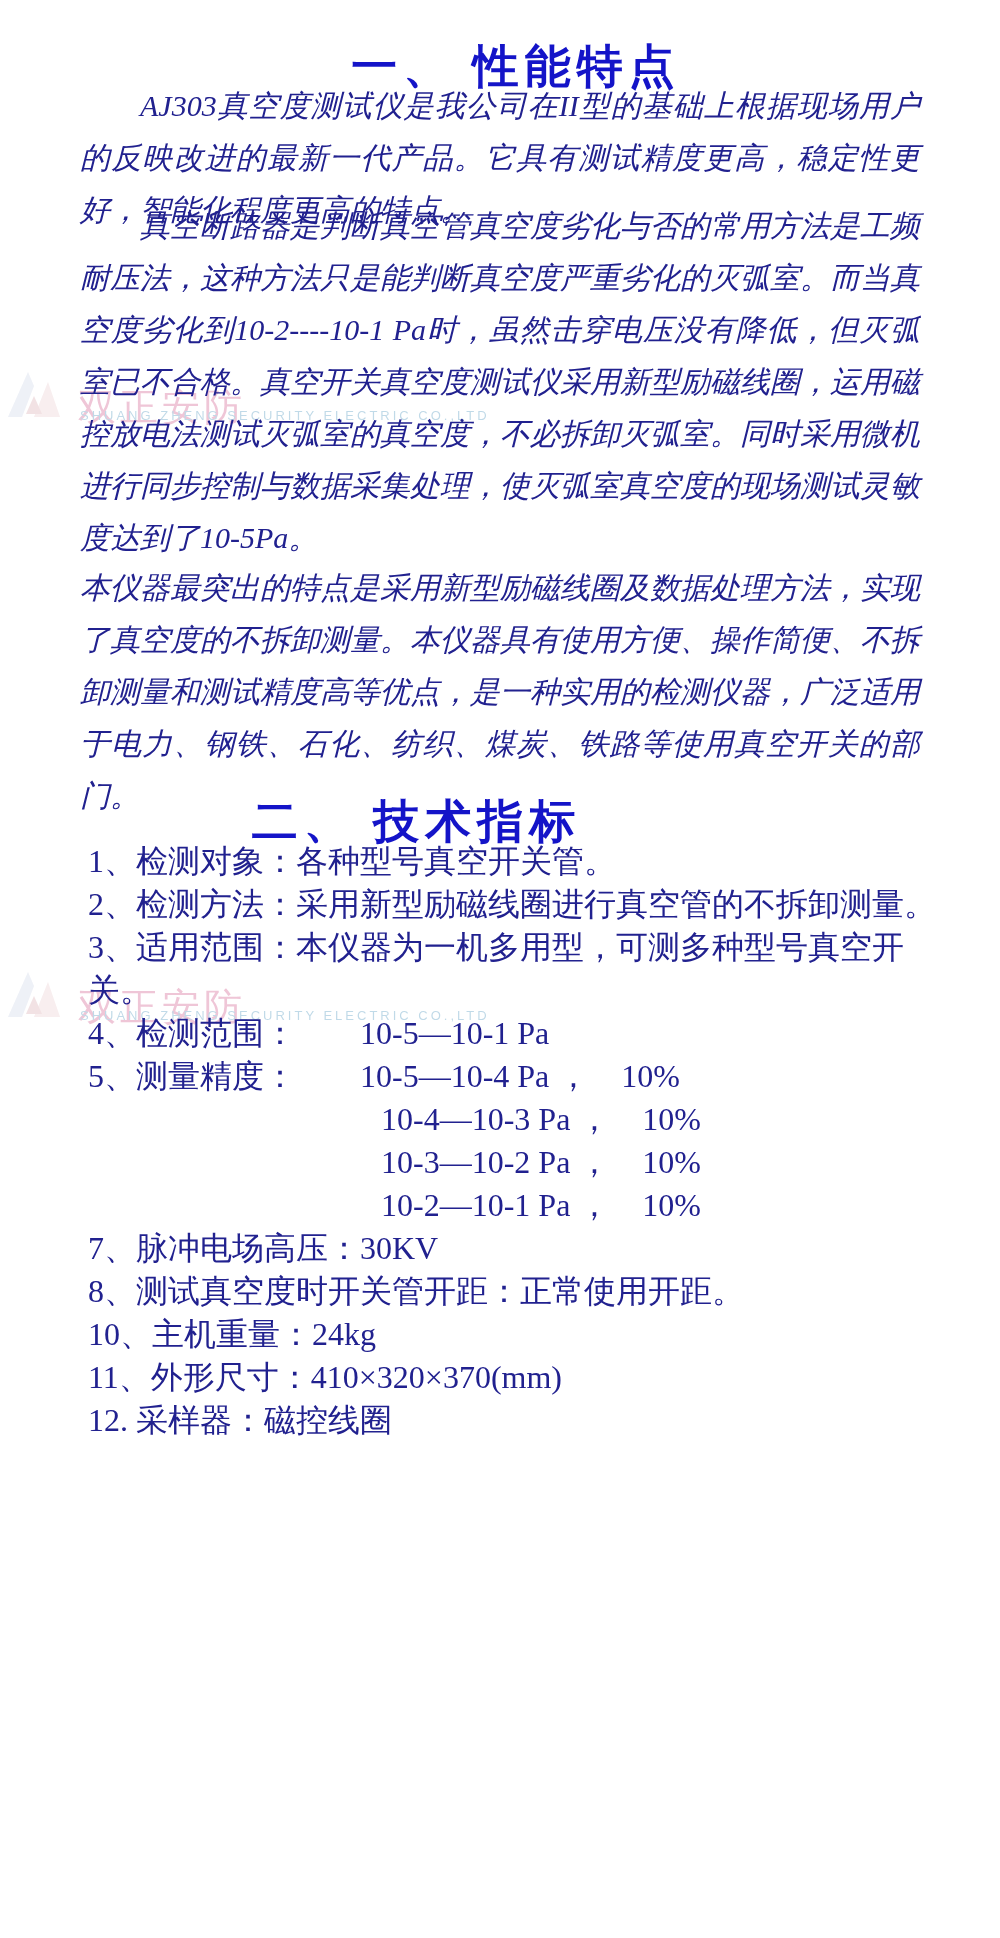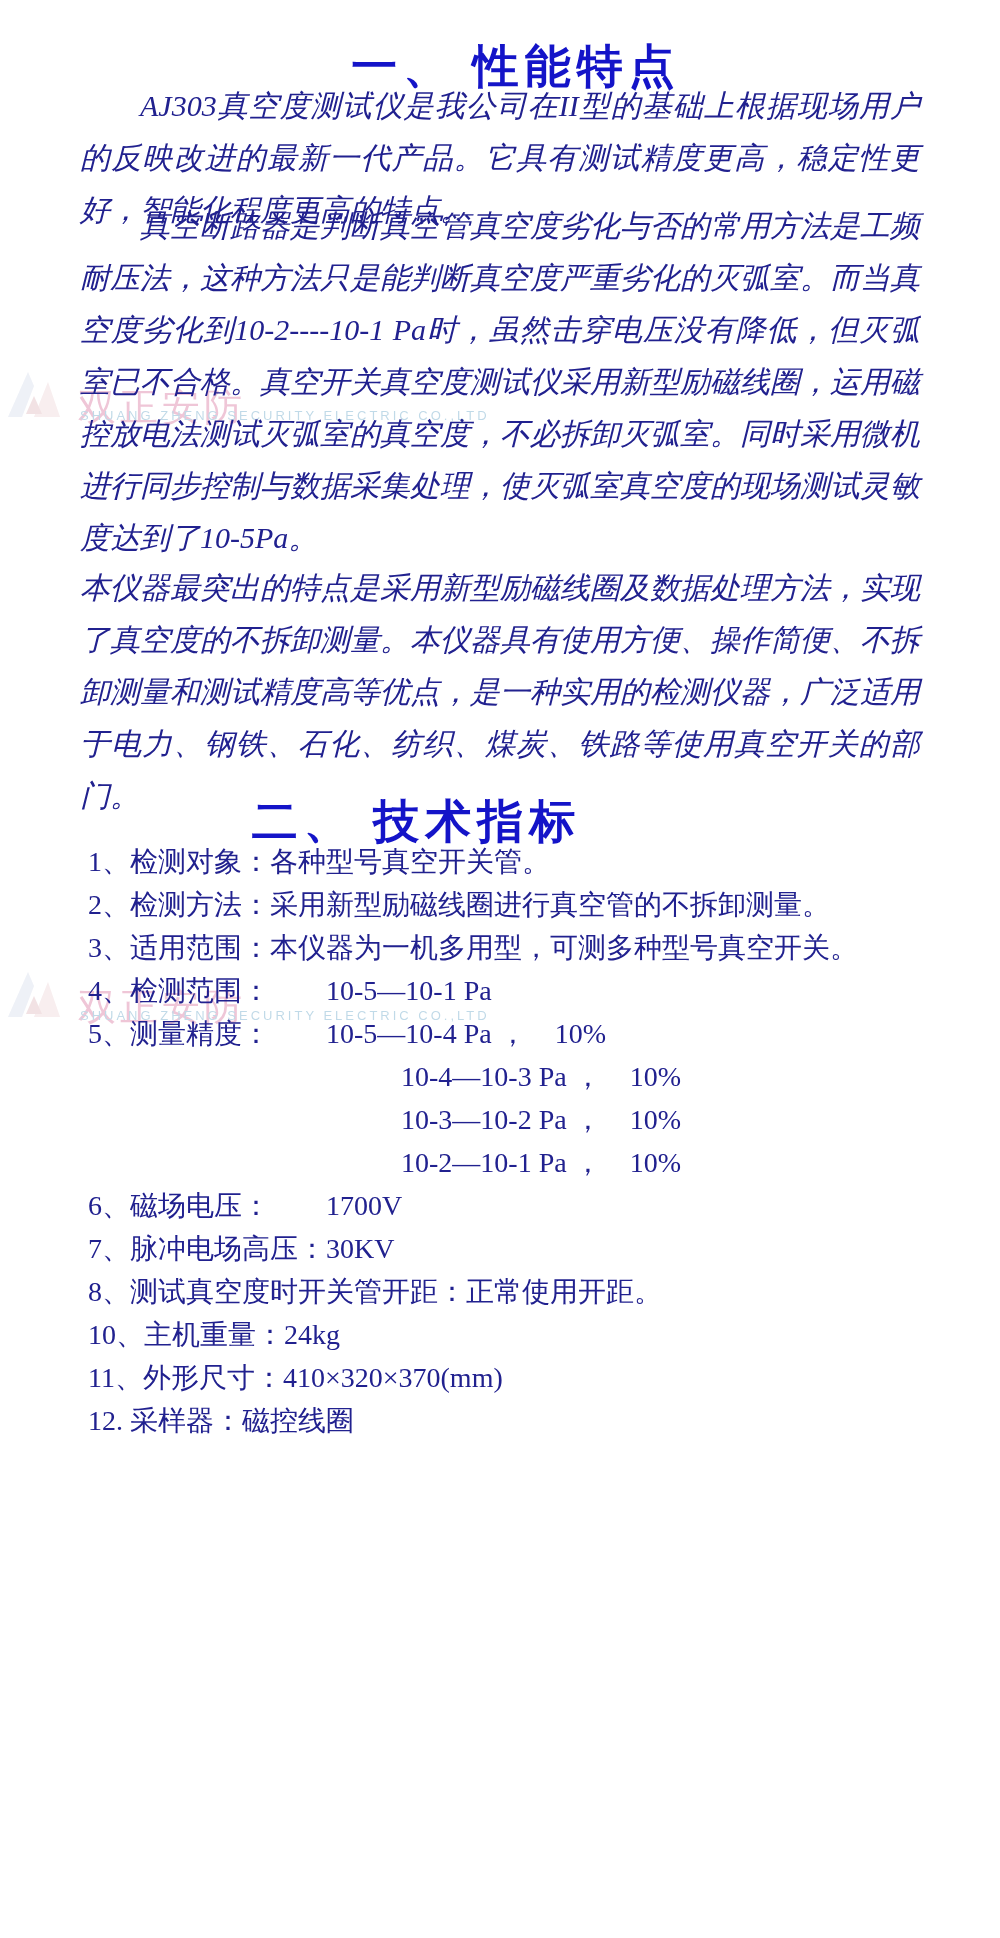--- a/index.html
+++ b/index.html
@@ -88,21 +88,21 @@
 
   #para-1 { top: 80px; }
   #para-2 { top: 200px; }
   #para-3 { top: 562px; }
 
   .spec-list {
     position: absolute;
     left: 88px;
     top: 840px;
     width: 850px;
-    font-size: 28px;
+    font-size: 32px;
     line-height: 43px;
     color: #21218f;
   }
   .spec-item {
     margin-bottom: 0px;
     display: block;
     white-space: pre-wrap;
   }
   .spec-sub {
     display: block;
@@ -146,21 +146,20 @@
 
   <div class="spec-list">
     <span class="spec-item">1、检测对象：各种型号真空开关管。</span>
     <span class="spec-item">2、检测方法：采用新型励磁线圈进行真空管的不拆卸测量。</span>
     <span class="spec-item">3、适用范围：本仪器为一机多用型，可测多种型号真空开关。</span>
     <span class="spec-item">4、检测范围：        10-5—10-1 Pa</span>
     <span class="spec-item">5、测量精度：        10-5—10-4 Pa ，    10%</span>
     <span class="spec-sub">10-4—10-3 Pa ，    10%</span>
     <span class="spec-sub">10-3—10-2 Pa ，    10%</span>
     <span class="spec-sub">10-2—10-1 Pa ，    10%</span>
-    <span class="spec-item">6、磁场电压：        1700V</span>
     <span class="spec-item">7、脉冲电场高压：30KV</span>
     <span class="spec-item">8、测试真空度时开关管开距：正常使用开距。</span>
     <span class="spec-item">10、主机重量：24kg</span>
     <span class="spec-item">11、外形尺寸：410×320×370(mm)</span>
     <span class="spec-item">12. 采样器：磁控线圈</span>
   </div>
 
 </div>
 
 </body></html>

